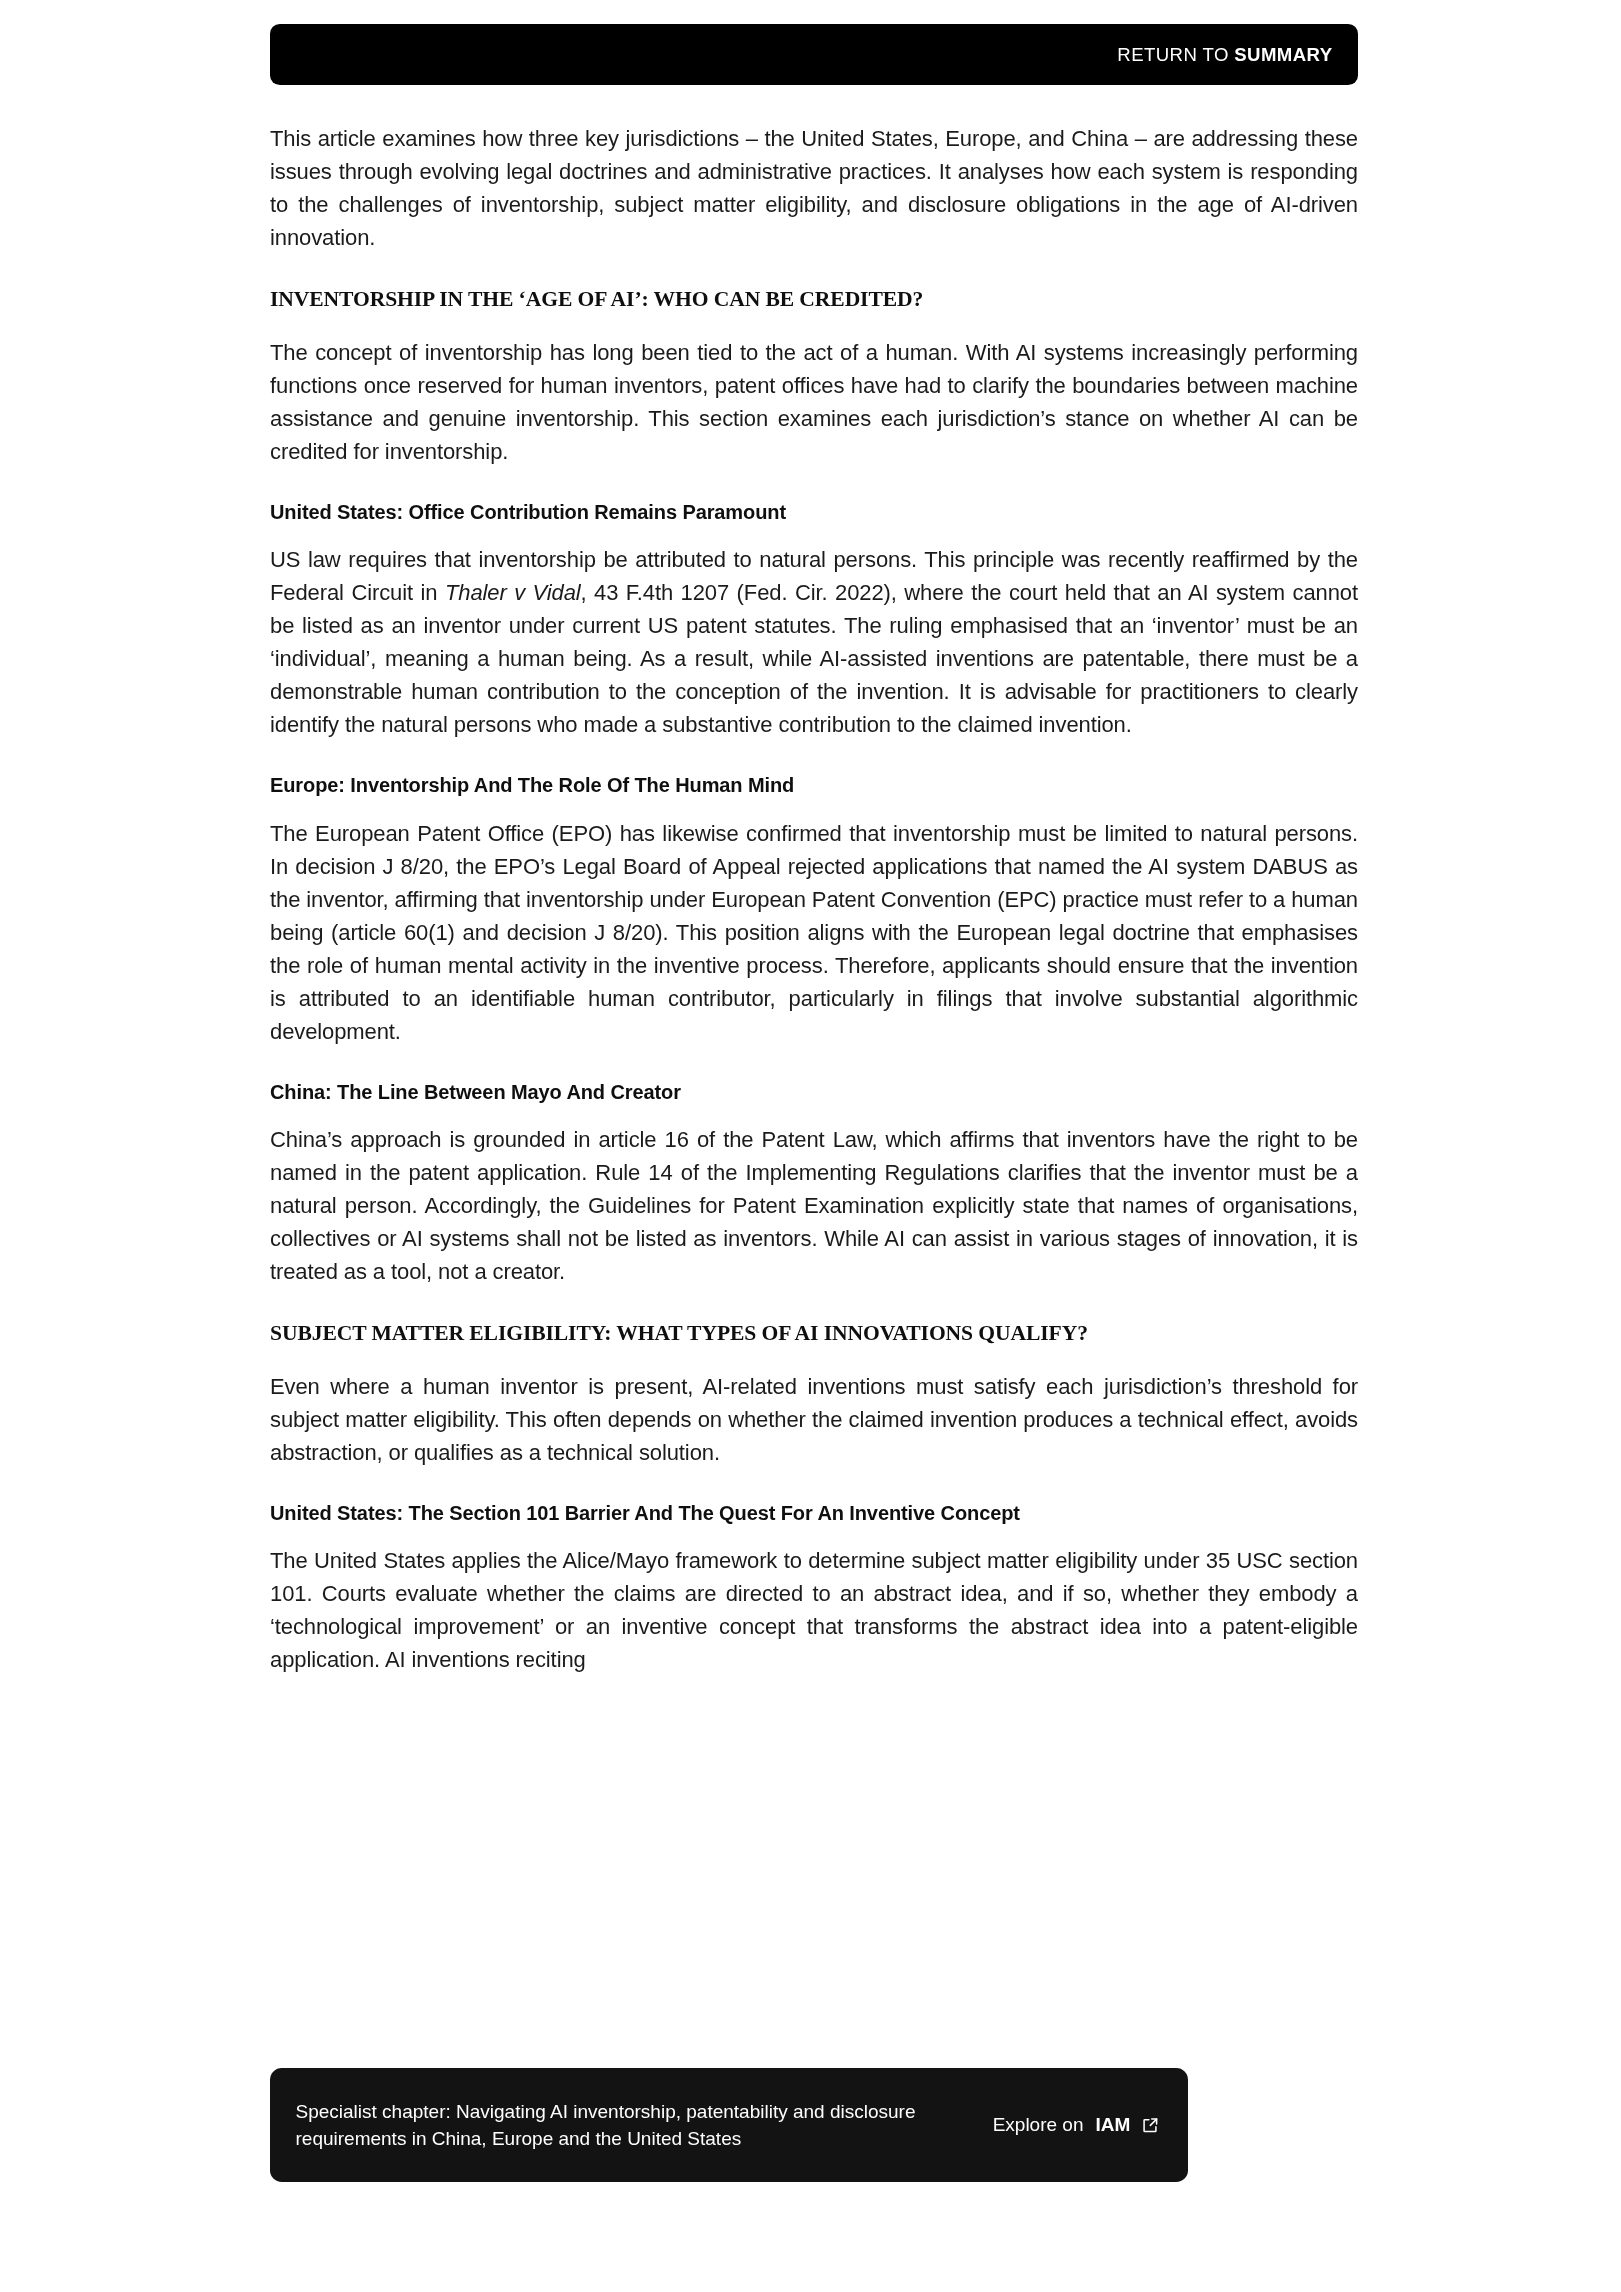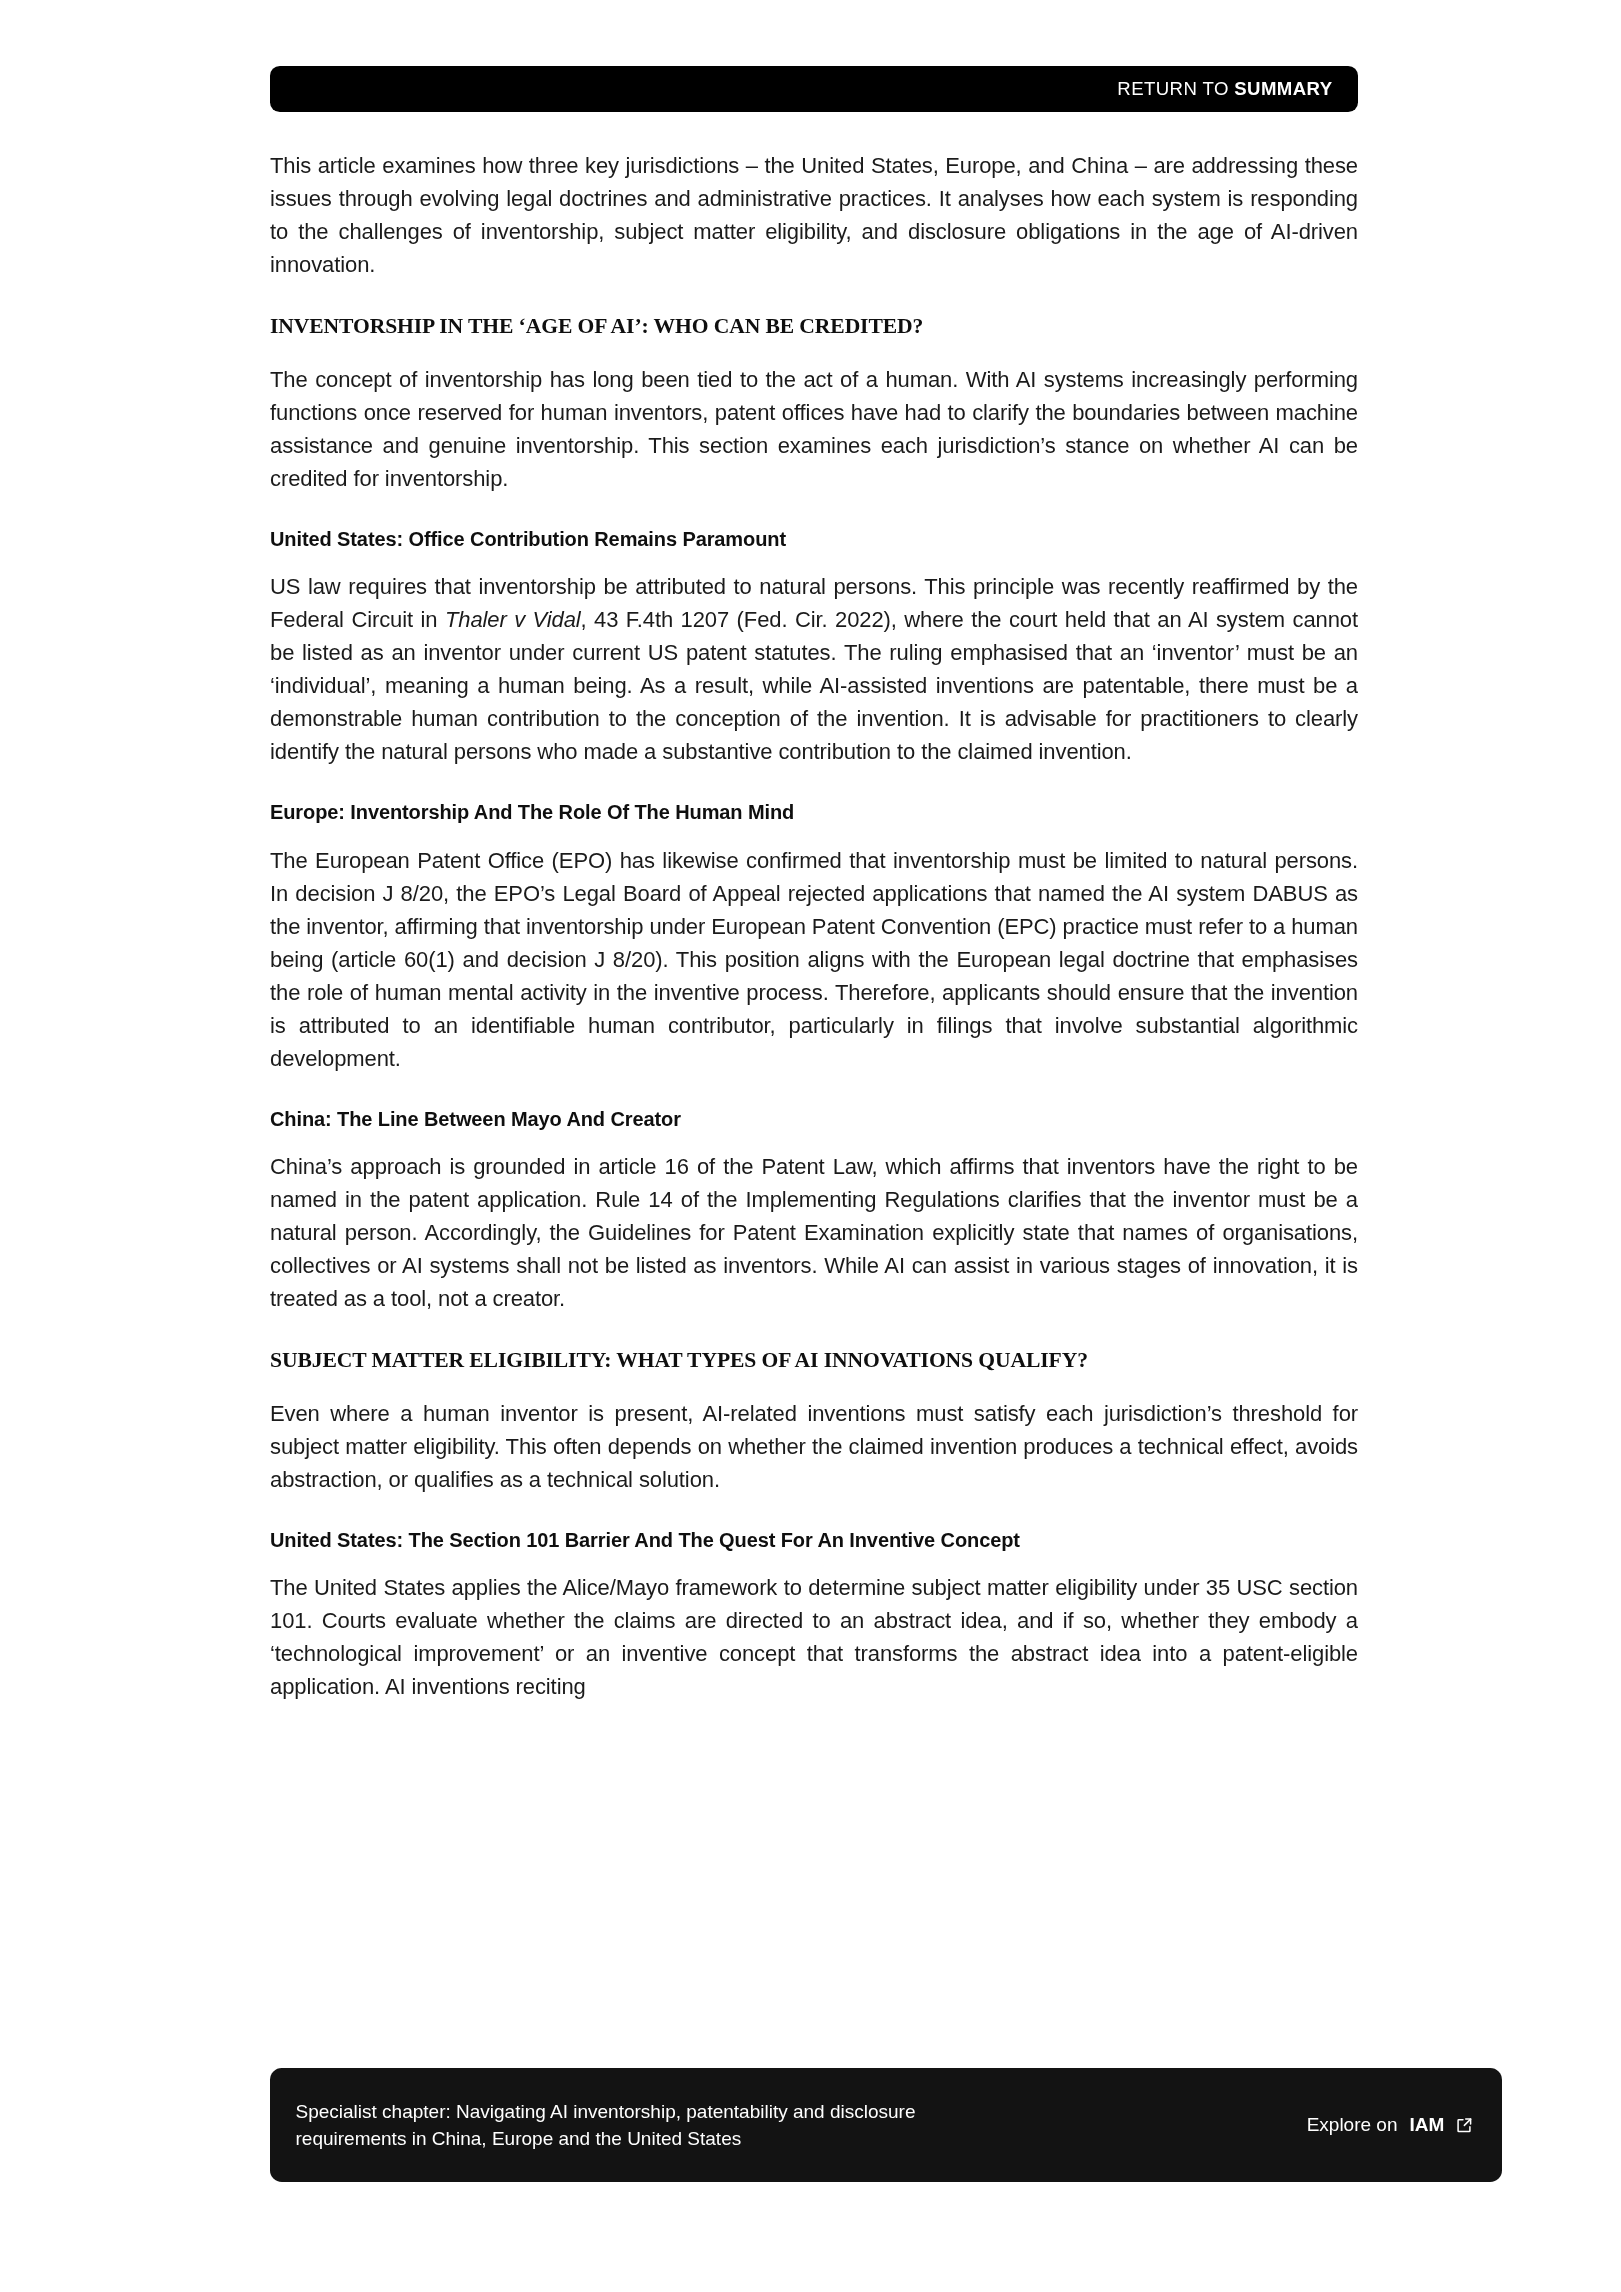--- a/index.html
+++ b/index.html
@@ -22,22 +22,22 @@
   }
   .content-col {
     position: absolute;
     left: 270px;
     top: 0;
     width: 1088px;
   }
 
   
   .top-bar {
-    margin-top: 66px;
-    height: 46px;
+    margin-top: 24px;
+    height: 61px;
     background: #000000;
     border-radius: 9.8px;
     display: flex;
     align-items: center;
     justify-content: flex-end;
     padding-right: 25.5px;
     box-sizing: border-box;
   }
   .top-bar-link {
     color: #ffffff;
@@ -82,21 +82,21 @@
   }
   em.case {
     font-style: italic;
   }
 
   
   .promo-bar {
     position: absolute;
     left: 270px;
     top: 2068px;
-    width: 1232px;
+    width: 918px;
     height: 114px;
     background: #131313;
     border-radius: 11.8px;
     display: flex;
     align-items: center;
     justify-content: space-between;
     box-sizing: border-box;
     padding: 0 29px 0 25.5px;
   }
   .promo-title {

